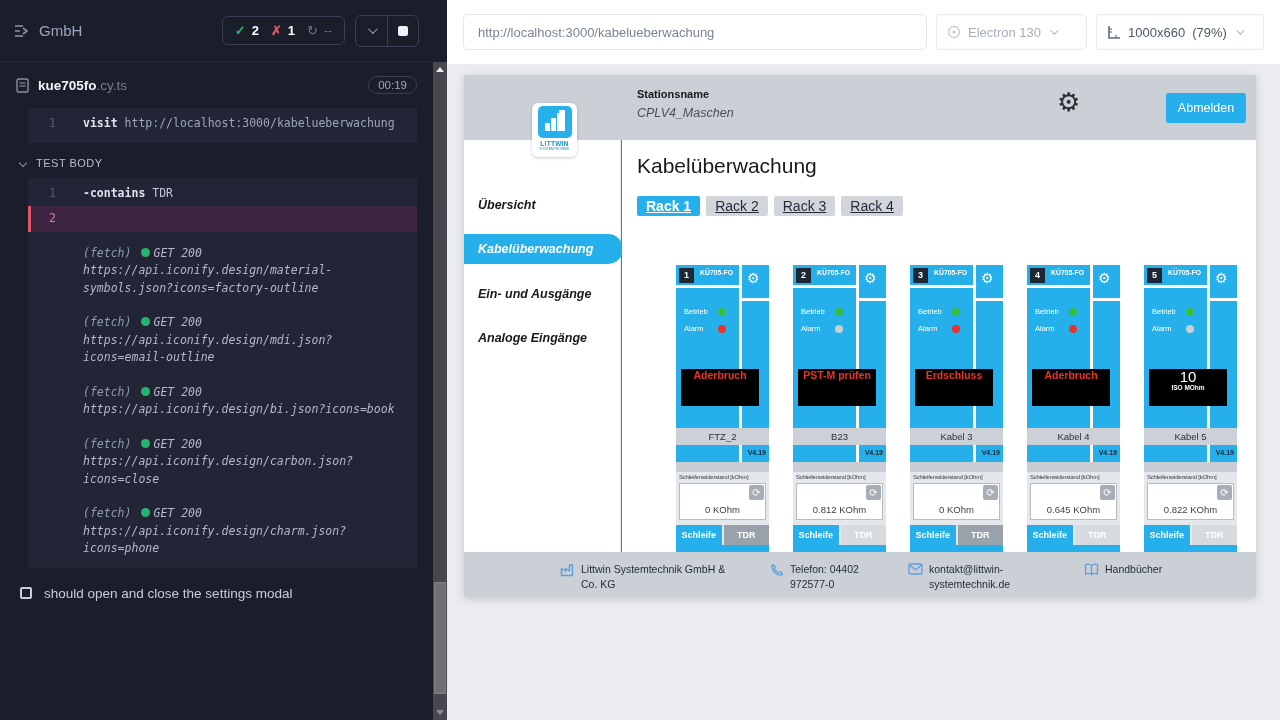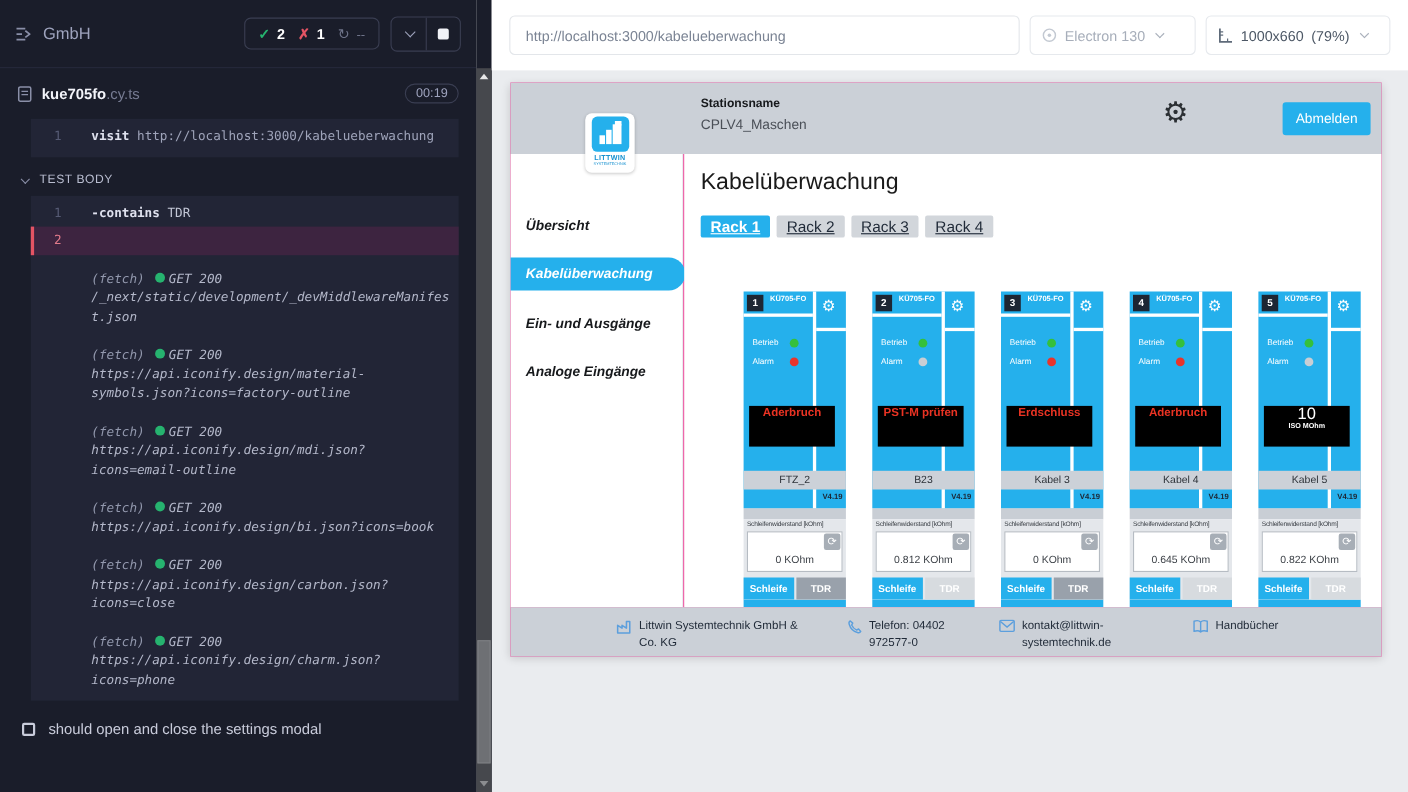--- a/index.html
+++ b/index.html
@@ -62,32 +62,32 @@
   
   #stage { position:absolute; left:447px; top:0; width:833px; height:720px; }
   #topbar { position:absolute; left:0; top:0; width:833px; height:64px; background:#fff; }
   #url-input { position:absolute; left:16px; top:14px; width:464px; height:36px; border:1px solid #e3e6ea; border-radius:5px; padding:0 14px; font-size:13px; color:#7b8494; font-family:"Liberation Sans",sans-serif; background:#fff; }
   .tb-select { position:absolute; top:14px; height:36px; border:1px solid #e6e9ed; border-radius:5px; background:#fff; display:flex; align-items:center; padding:0 10px; gap:7px; font-size:13px; }
   #browser-select { left:489px; width:151px; color:#a7aeba; }
   #size-select { left:649px; width:168px; color:#4d5866; }
   .tb-chev { width:6px; height:6px; border-right:1.4px solid #aab1bc; border-bottom:1.4px solid #aab1bc; transform:rotate(45deg) translateY(-2px); margin-left:2px; }
 
   
-  #aut { position:absolute; left:17px; top:75px; width:792px; height:522px; background:#ec4899; box-shadow:0 2px 8px rgba(0,0,0,.16); overflow:hidden; }
+  #aut { position:absolute; left:17px; top:75px; width:792px; height:522px; background:#737373; box-shadow:0 2px 8px rgba(0,0,0,.16); overflow:hidden; }
   #app-header { position:absolute; left:0; top:0; width:792px; height:65px; background:#cbd0d7; }
   #logo { position:absolute; left:68px; top:28px; width:45px; height:54px; background:#fff; border-radius:6px; box-shadow:0 1px 3px rgba(0,0,0,.2); text-align:center; padding-top:3px; z-index:5; }
   #logo-icon { width:34px; height:32px; margin:0 auto; background:var(--accent,#25b0ec); border-radius:5px; position:relative; }
   #logo-icon .bar1 { position:absolute; left:7px; bottom:7px; width:5px; height:8px; background:#fff; }
   #logo-icon .bar2 { position:absolute; left:13px; bottom:7px; width:5px; height:13px; background:#fff; }
   #logo-icon .bar3 { position:absolute; left:19px; bottom:7px; width:8px; height:18px; background:#fff; }
   #logo-icon .flag { position:absolute; left:21px; top:4px; width:6px; height:4px; background:#fff; }
   #logo-title { font-size:6.5px; font-weight:bold; color:#1791d0; margin-top:2px; letter-spacing:.3px; }
   #logo-sub { font-size:3.5px; color:#1791d0; }
   #station-label { position:absolute; left:173px; top:13px; font-size:11px; font-weight:bold; color:#17191c; }
-  #station-name { position:absolute; left:173px; top:31px; font-size:12.5px; color:#4a4f57; }
+  #station-name { position:absolute; left:173px; top:31px; font-size:12.5px; color:#4a4f57;font-style:italic; }
   #app-gear { position:absolute; left:593px; top:14px; font-size:26px; color:#2b2f33; line-height:1; cursor:pointer; }
   #logout-btn { position:absolute; left:702px; top:18px; width:80px; height:30px; background:var(--accent,#25b0ec); color:#fff; border:none; border-radius:3px; font-size:12.5px; font-family:"Liberation Sans",sans-serif; }
 
   #sidebar { position:absolute; left:0; top:65px; width:157px; height:412px; background:#fff; border-right:1px solid #e9ebee;font-style:italic; }
   .nav-item { position:absolute; left:14px; font-size:12.5px; font-weight:bold; color:#17191c; }
   #nav-pill { position:absolute; left:0; top:94px; width:159px; height:30px; background:var(--accent,#25b0ec); border-radius:0 15px 15px 0; color:#fff; font-size:12.5px; font-weight:bold; line-height:30px; padding-left:14px; }
 
   #content { position:absolute; left:158px; top:65px; width:634px; height:412px; background:#fff; overflow:hidden; }
   #page-title { position:absolute; left:15px; top:14px; font-size:21px; font-weight:400; color:#1a1a1a; }
   #tabs { position:absolute; left:15px; top:56px; display:flex; gap:6px; }
@@ -198,24 +198,20 @@
       <span class="gutter">1</span>
       <span class="cmd-content"><span class="cmd-name">-contains</span>  <span class="cmd-arg">TDR</span></span>
     </div>
 
     <div class="cmd-row assert-row">
       <span class="gutter">2</span>
     </div>
 
     <div class="cmd-row fetch-row">
       <span class="gutter"></span>
-      <span class="cmd-content"><span class="fetch-lbl">(fetch)</span><span class="green-dot"></span><span class="fetch-method">GET 200</span> <span class="fetch-url">/_next/static/development/_devMiddlewareManifest.json</span></span>
-    </div>
-    <div class="cmd-row fetch-row">
-      <span class="gutter"></span>
       <span class="cmd-content"><span class="fetch-lbl">(fetch)</span><span class="green-dot"></span><span class="fetch-method">GET 200</span> <span class="fetch-url">https://api.iconify.design/material-symbols.json?icons=factory-outline</span></span>
     </div>
     <div class="cmd-row fetch-row">
       <span class="gutter"></span>
       <span class="cmd-content"><span class="fetch-lbl">(fetch)</span><span class="green-dot"></span><span class="fetch-method">GET 200</span> <span class="fetch-url">https://api.iconify.design/mdi.json?icons=email-outline</span></span>
     </div>
     <div class="cmd-row fetch-row">
       <span class="gutter"></span>
       <span class="cmd-content"><span class="fetch-lbl">(fetch)</span><span class="green-dot"></span><span class="fetch-method">GET 200</span> <span class="fetch-url">https://api.iconify.design/bi.json?icons=book</span></span>
     </div>

